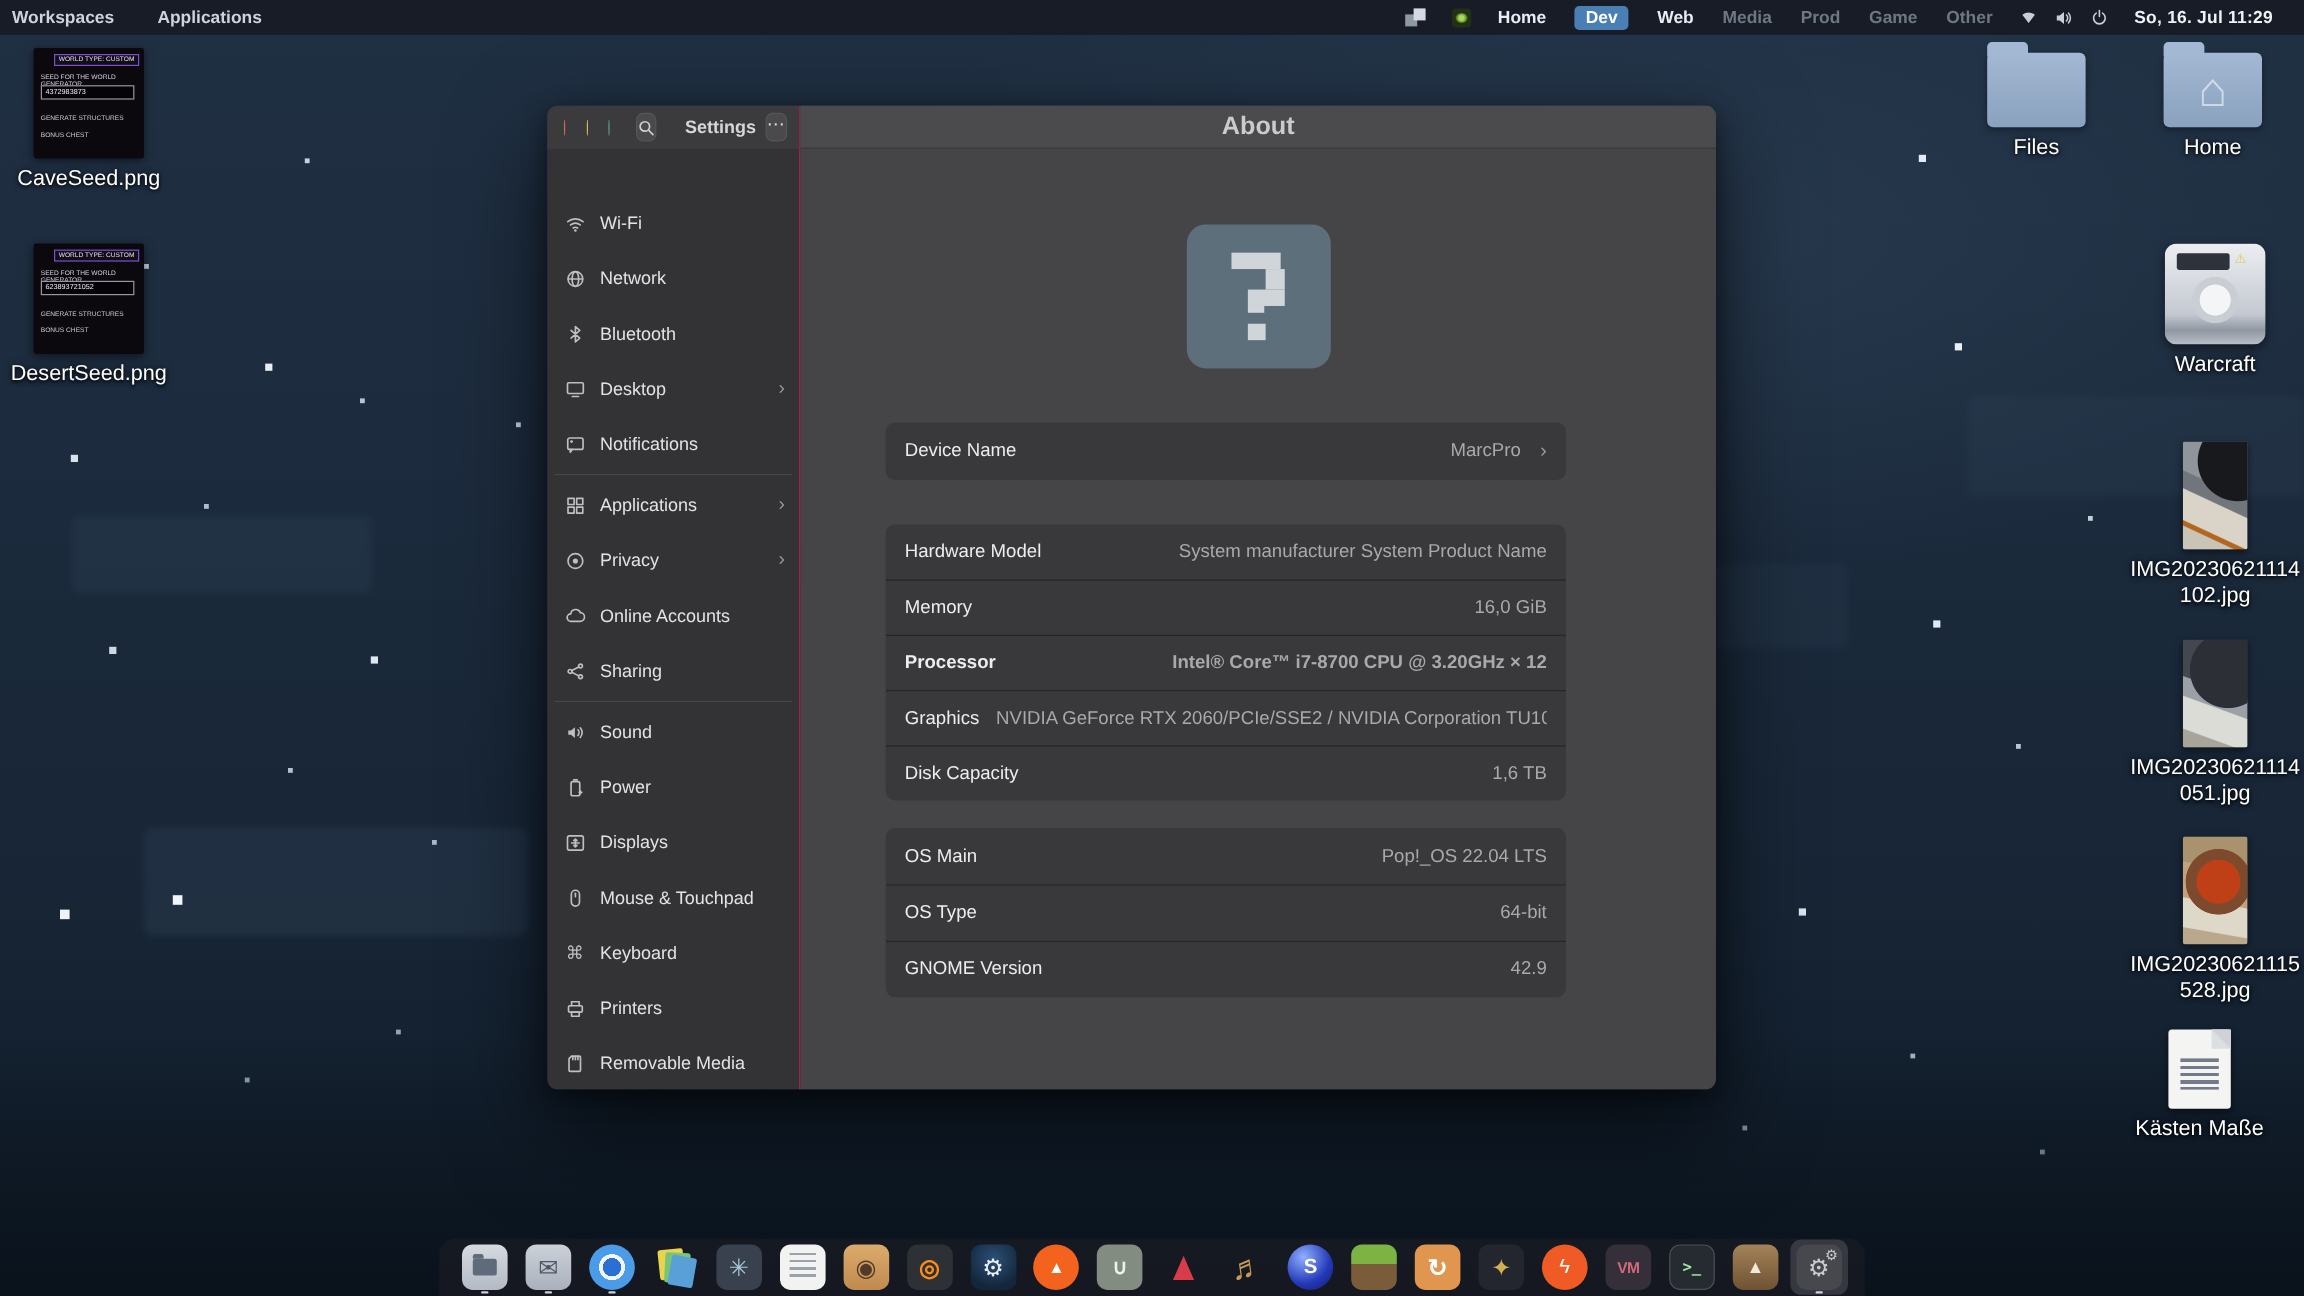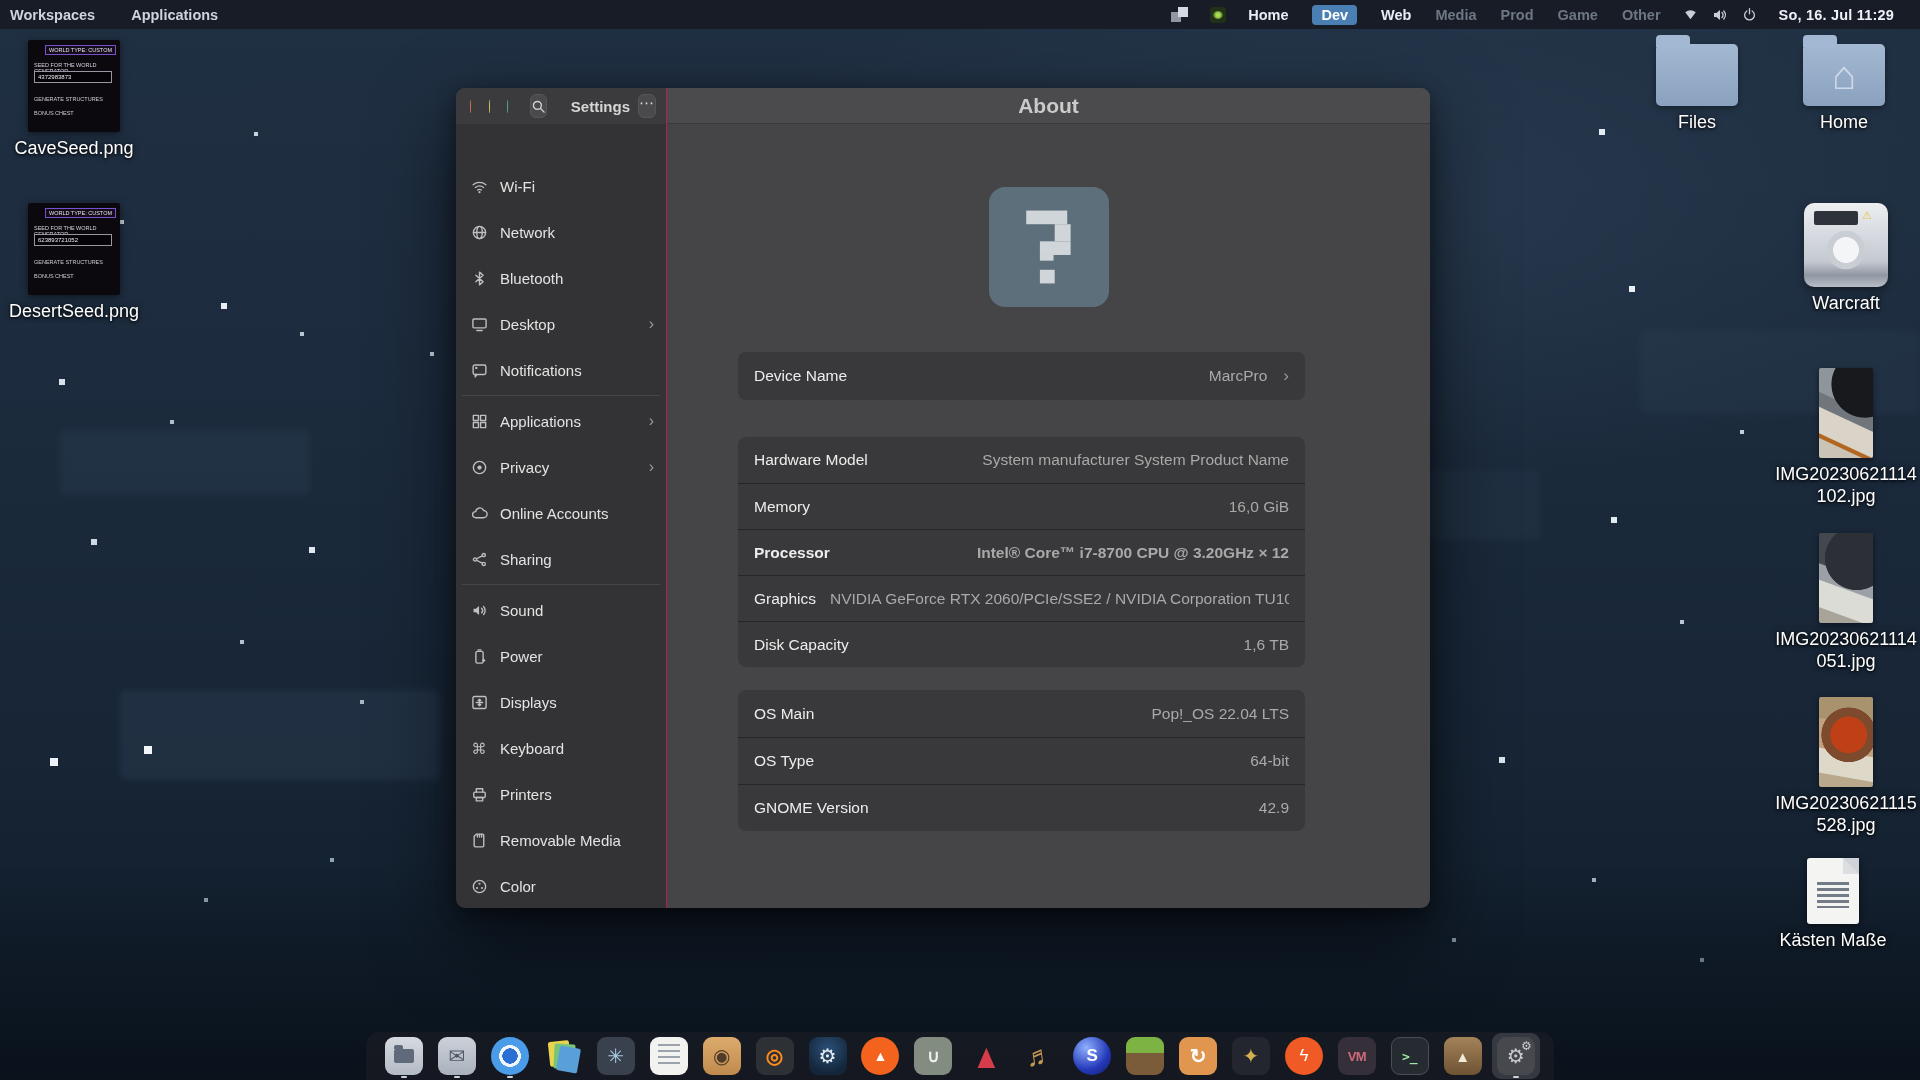--- a/index.html
+++ b/index.html
@@ -393,20 +393,29 @@
           <span class="sicon">
             <svg width="17" height="17" viewBox="0 0 16 16" fill="none" stroke="currentColor" stroke-width="1.3" stroke-linecap="round" stroke-linejoin="round">
               <rect x="1.8" y="2.4" width="12.4" height="11.2" rx="1.4"></rect>
               <path d="M8 5v6M5 8h6M8 5l-1.2 1.2M8 5l1.2 1.2M8 11l-1.2-1.2M8 11l1.2-1.2"></path>
             </svg>
           </span>
           <span class="slabel">Displays</span>
         </div>
         <div class="side-row">
           <span class="sicon">
+            <svg width="17" height="17" viewBox="0 0 16 16" fill="none" stroke="currentColor" stroke-width="1.3" stroke-linecap="round" stroke-linejoin="round">
+              <rect x="4.8" y="1.8" width="6.4" height="12.4" rx="3.2"></rect>
+              <path d="M8 4.2v2.6"></path>
+            </svg>
+          </span>
+          <span class="slabel">Mouse &amp; Touchpad</span>
+        </div>
+        <div class="side-row">
+          <span class="sicon">
             <span style="font-size:15px;line-height:1">⌘</span>
           </span>
           <span class="slabel">Keyboard</span>
         </div>
         <div class="side-row">
           <span class="sicon">
             <svg width="17" height="17" viewBox="0 0 16 16" fill="none" stroke="currentColor" stroke-width="1.3" stroke-linecap="round" stroke-linejoin="round">
               <rect x="2.6" y="5.8" width="10.8" height="5" rx="1"></rect>
               <path d="M5 5.8V2.6h6v3.2"></path>
               <rect x="5" y="10.8" width="6" height="3.2"></rect>

